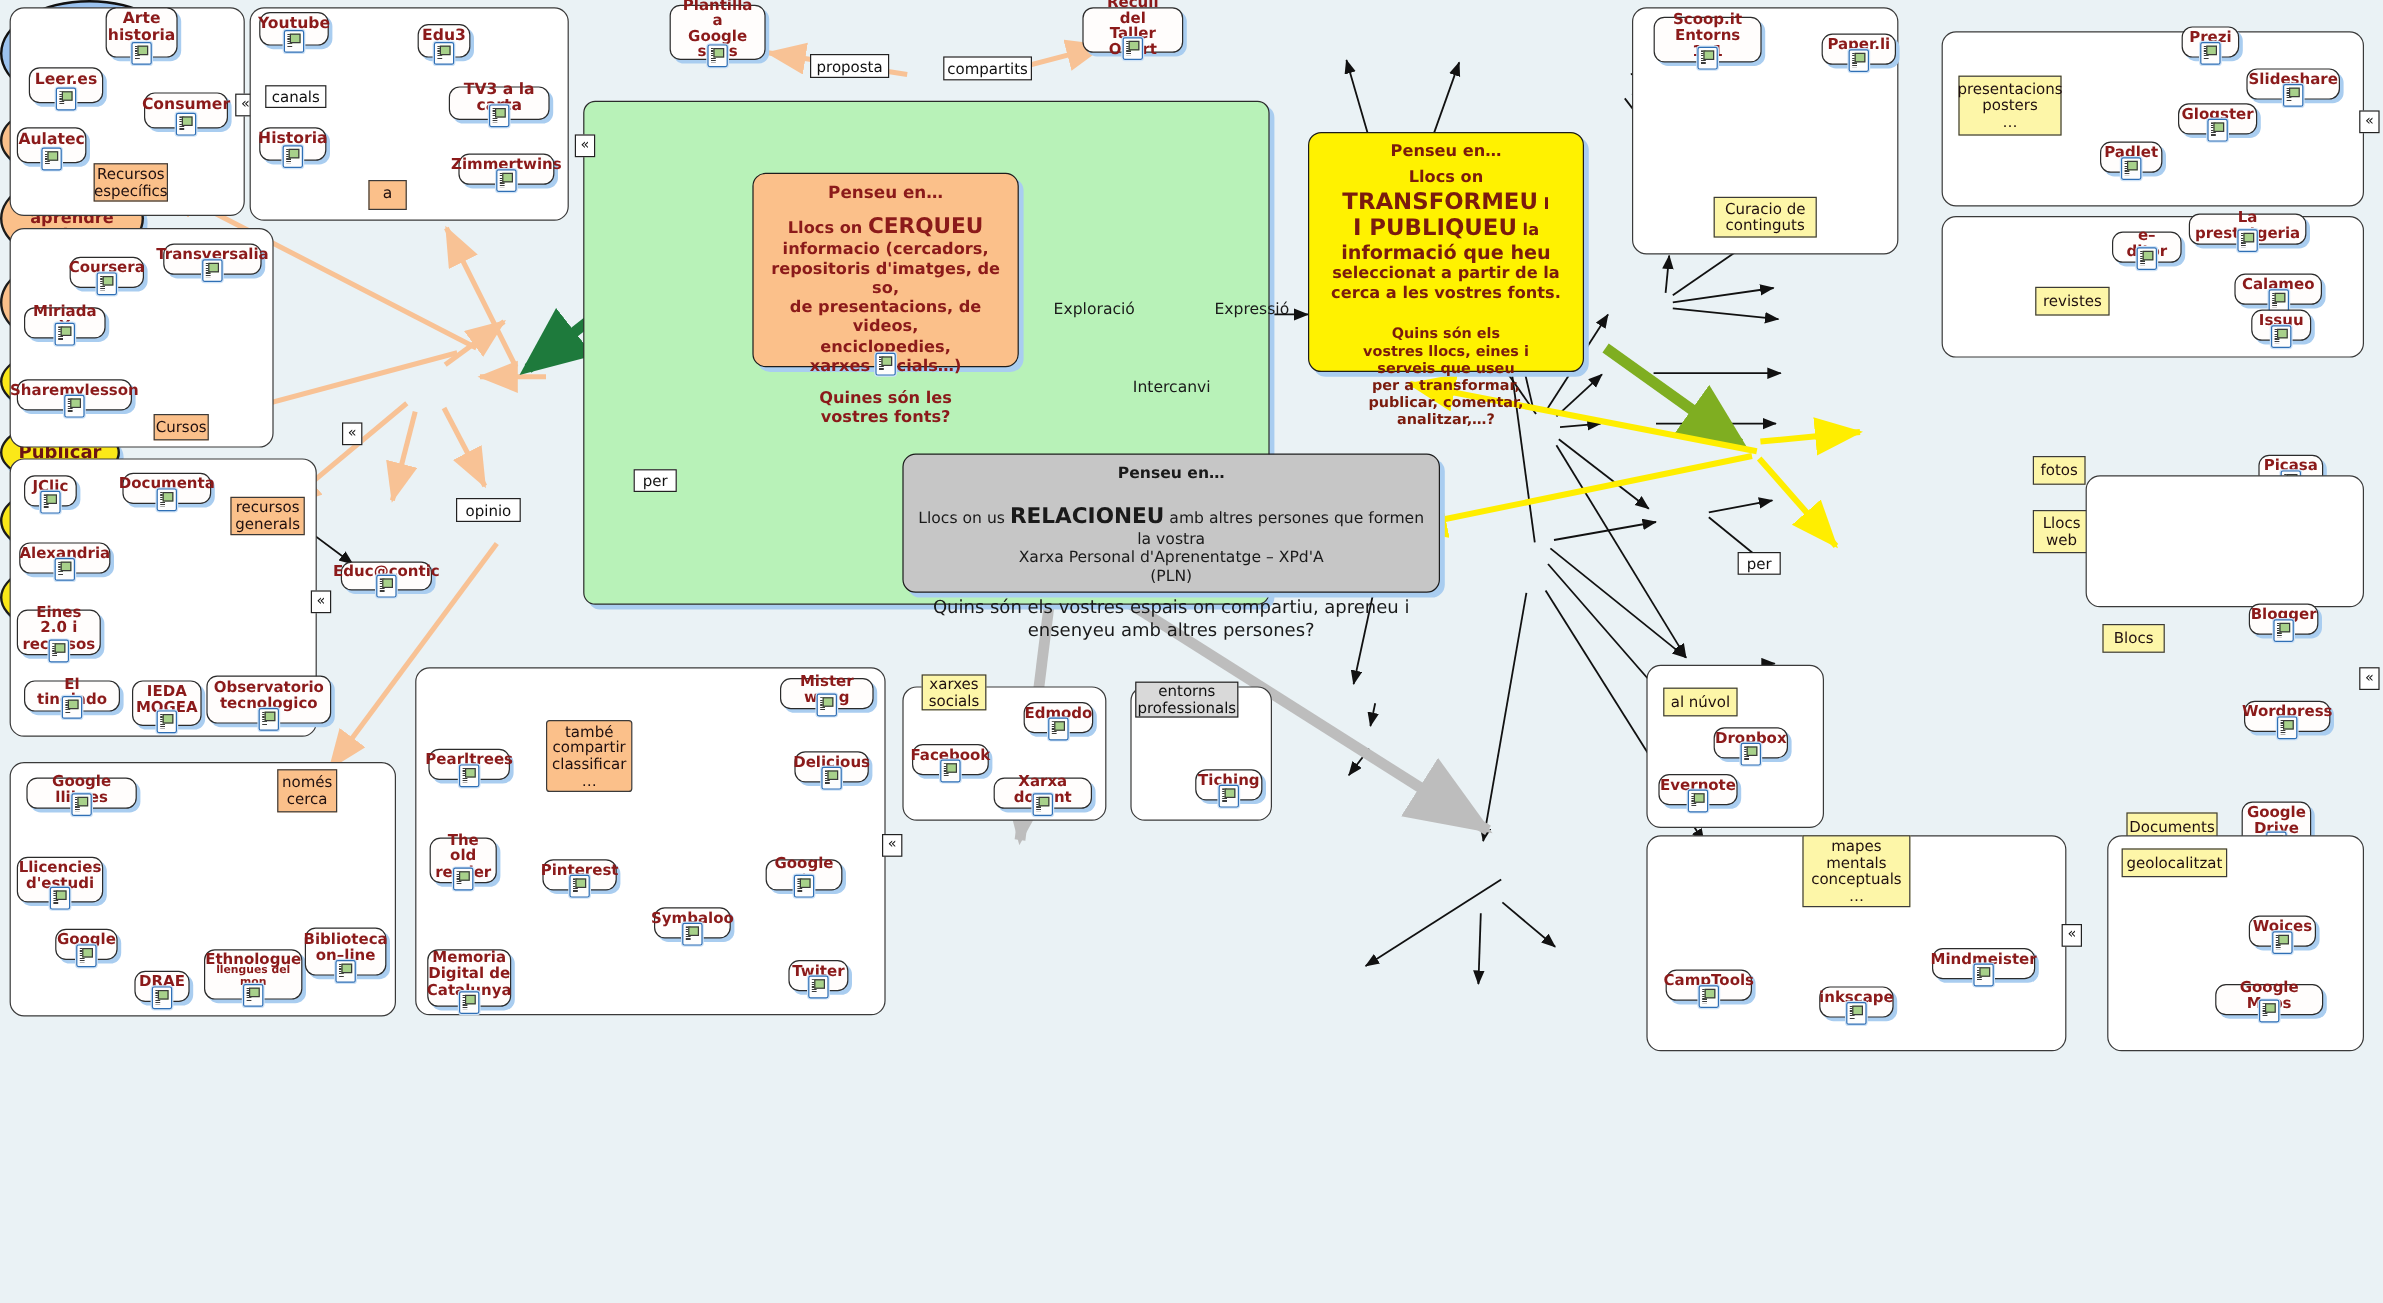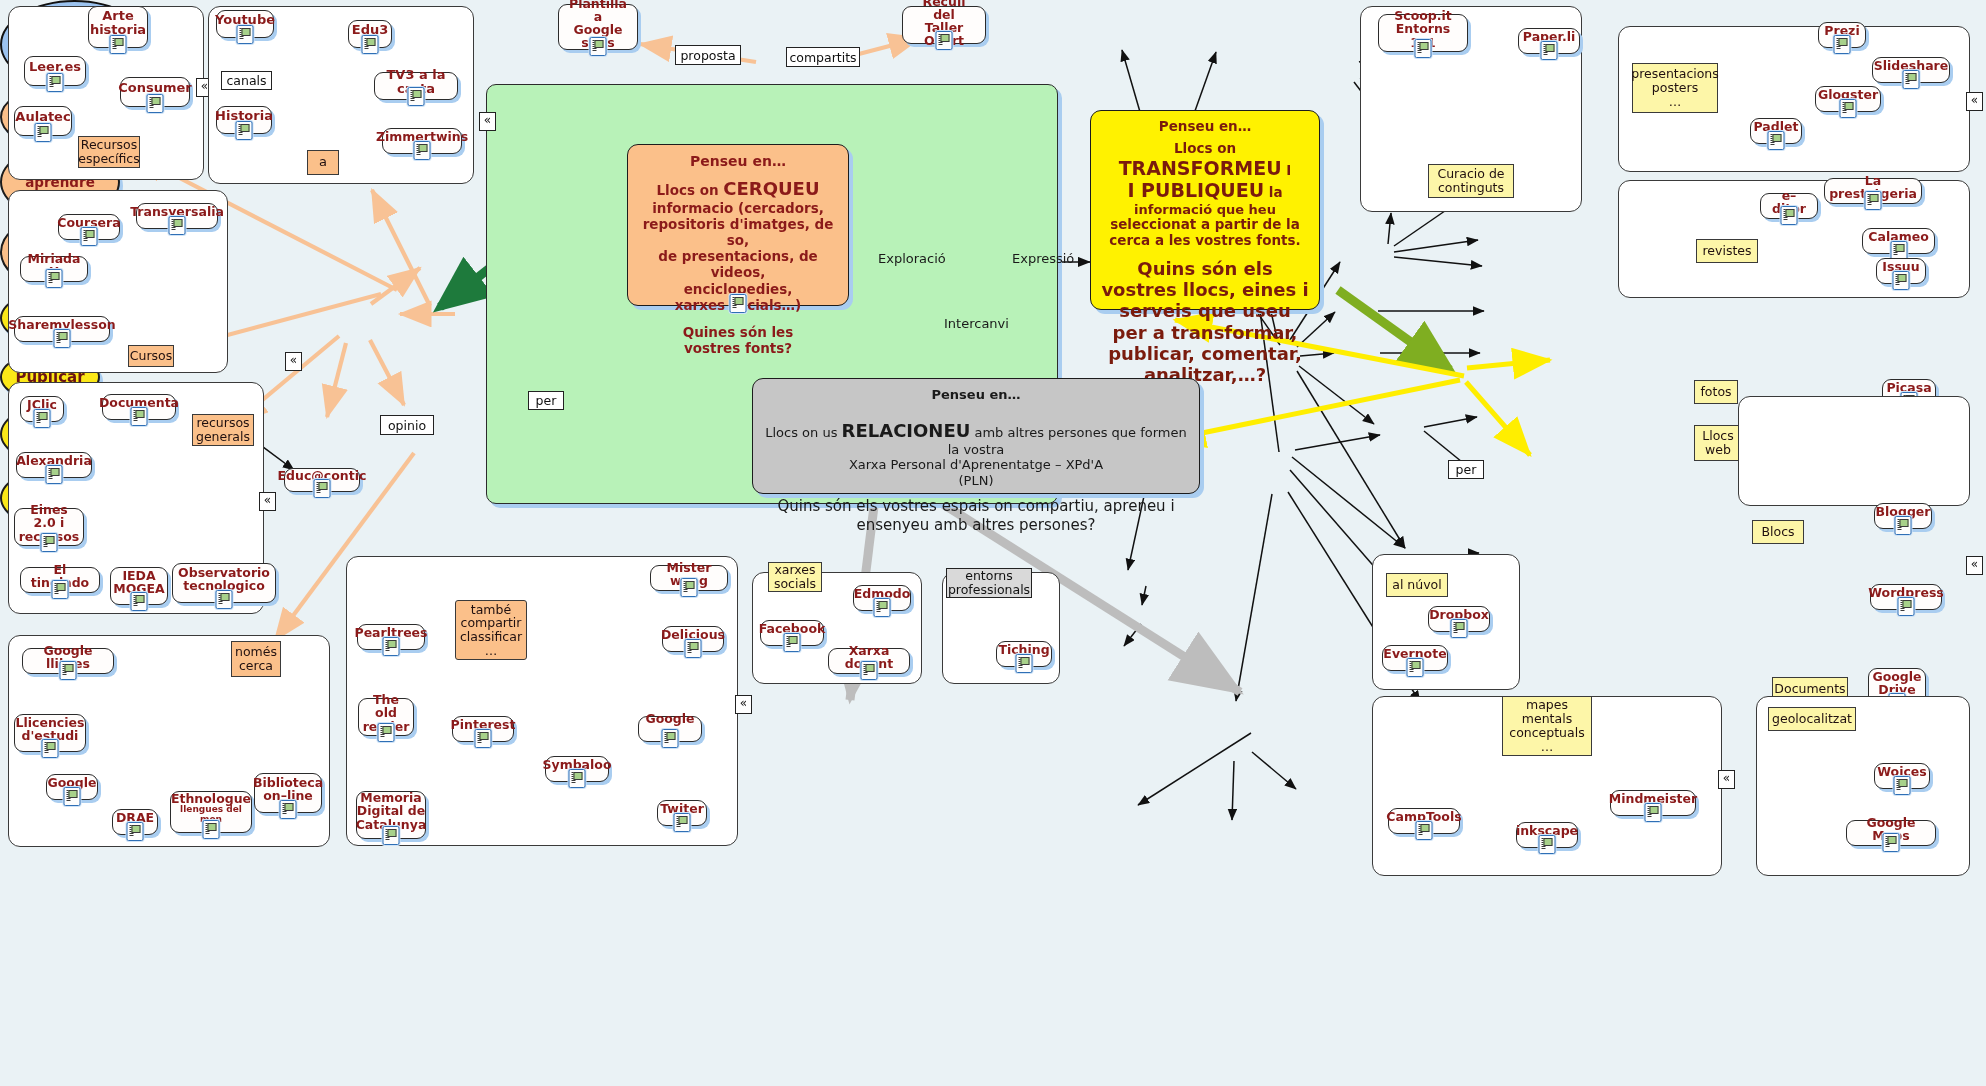--- a/index.html
+++ b/index.html
@@ -590,25 +590,25 @@
 
 <div class="bigbox yellow" style="left:1090px;top:110px;width:230px;height:200px;padding:7px 8px;">
   <div class="bb-title" style="font-size:13.5px;">Penseu en…</div>
   <div style="margin-top:7px;font-weight:bold;line-height:1.18;">
     <div style="font-size:13.5px;">
       <span>Llocs on </span><span class="kw" style="font-size:19px;">TRANSFORMEU</span><span> I</span>
     </div>
     <div style="font-size:13.5px;">
       <span class="kw" style="font-size:19px;">I PUBLIQUEU</span><span> la</span>
     </div>
-    <div style="font-size:13px;">informació que heu</div>
+    <div style="font-size:16px;">informació que heu</div>
     <div style="font-size:13.5px;">seleccionat a partir de la</div>
     <div style="font-size:13.5px;">cerca a les vostres fonts.</div>
   </div>
-  <div style="margin-top:9px;font-weight:bold;font-size:18px;line-height:1.18;">
+  <div style="margin-top:19px;font-weight:bold;font-size:12px;line-height:1.18;">
     <div>Quins són els</div>
     <div>vostres llocs, eines i</div>
     <div>serveis que useu</div>
     <div>per a transformar,</div>
     <div>publicar, comentar,</div>
     <div>analitzar,…?</div>
   </div>
 </div>
 
 <div class="bigbox gray" style="left:752px;top:378px;width:448px;height:116px;padding:8px 10px;">

